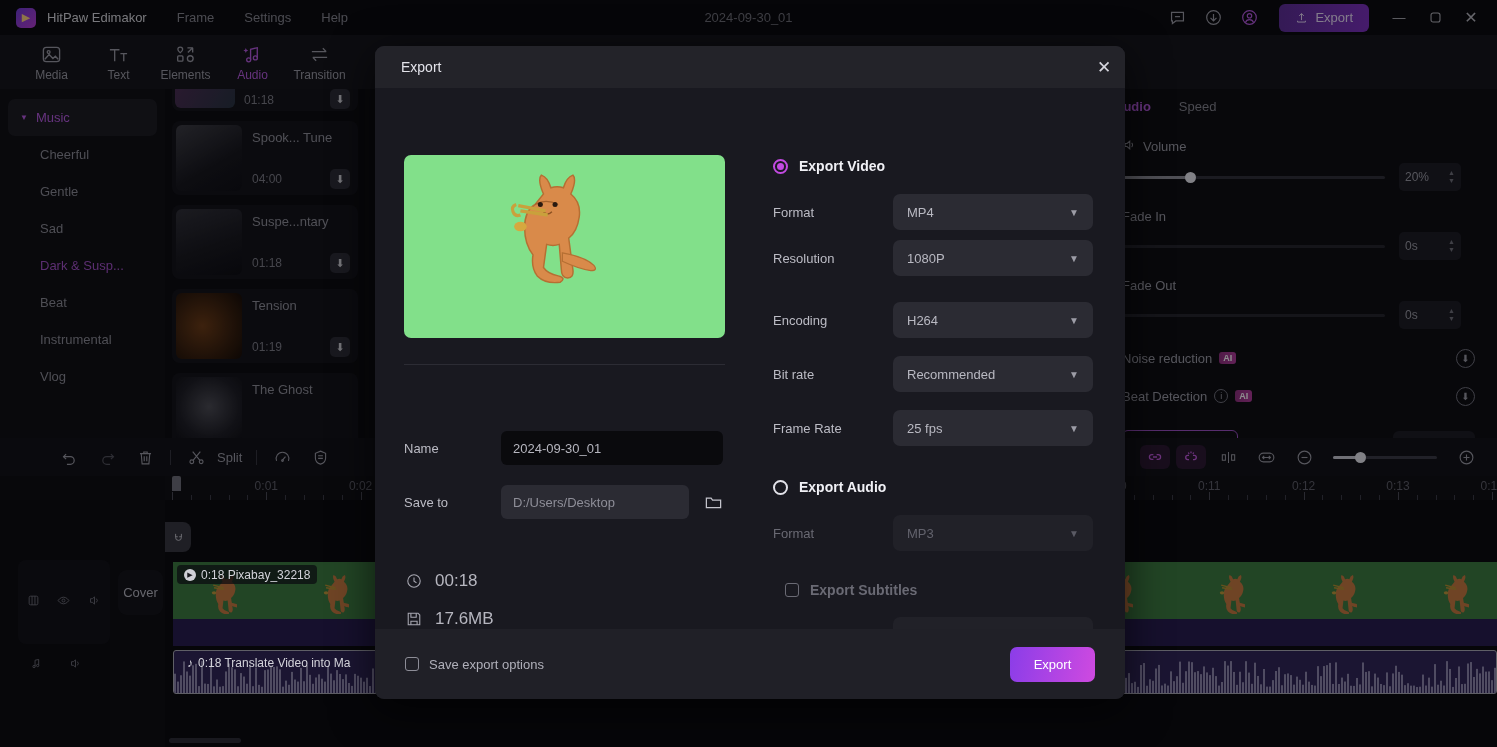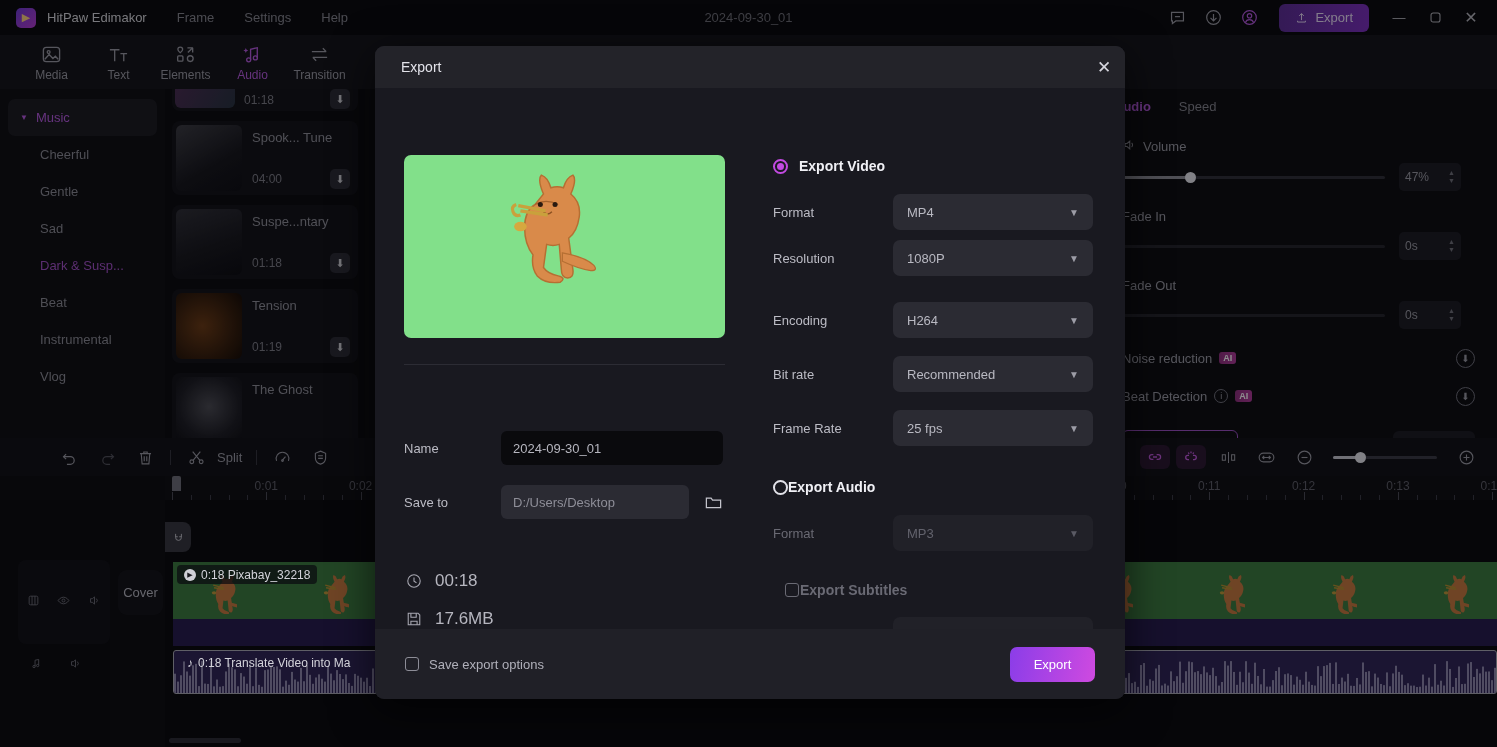--- a/index.html
+++ b/index.html
@@ -352,21 +352,21 @@
                 <path d="M12.4 6.4a3.6 3.6 0 0 1 0 5.2"></path>
               </svg></span>
         <span>Volume</span>
       </div>
       <div class="rp-ctl">
         <div class="slider">
           <div class="fill" style="width:26%"></div>
               <div class="knob" style="left:calc(26% - 5px)"></div>
         </div>
         <div class="numbox">
-          <span>47%</span>
+          <span>20%</span>
           <span class="spin">
                 <span>▲</span>
                 <span>▼</span>
               </span>
         </div>
       </div>
     </div>
 
     <div class="rp-row" style="margin-top:18px;">
       <div class="rp-label">Fade In</div>
@@ -1314,33 +1314,33 @@
       </div>
     </div>
     <div class="fld-row" style="left:398px; top:322px;">
       <div class="row-lbl">Frame Rate</div>
       <div class="sel-ctl">
         <span>25  fps</span>
         <span class="chev">▼</span>
       </div>
     </div>
 
-    <div class="fld-row" style="left:398px; top:391px; gap:0;">
+    <div class="fld-row" style="left:398px; top:391px; gap:11px;">
       <div class="radio off"></div>
       <div class="sect-title">Export Audio</div>
     </div>
     <div class="fld-row" style="left:398px; top:427px;">
       <div class="row-lbl dis">Format</div>
       <div class="sel-ctl dis">
         <span>MP3</span>
         <span class="chev">▼</span>
       </div>
     </div>
 
-    <div class="fld-row" style="left:398px; top:494px; gap:1px;padding-left:12px;">
+    <div class="fld-row" style="left:398px; top:494px; gap:11px;padding-left:12px;">
       <div class="checkbox"></div>
       <div class="sect-title dim">Export Subtitles</div>
     </div>
     <div class="fld-row" style="left:398px; top:529px;">
       <div class="row-lbl dis">Format</div>
       <div class="sel-ctl dis">
         <span>SRT</span>
         <span class="chev">▼</span>
       </div>
     </div>

